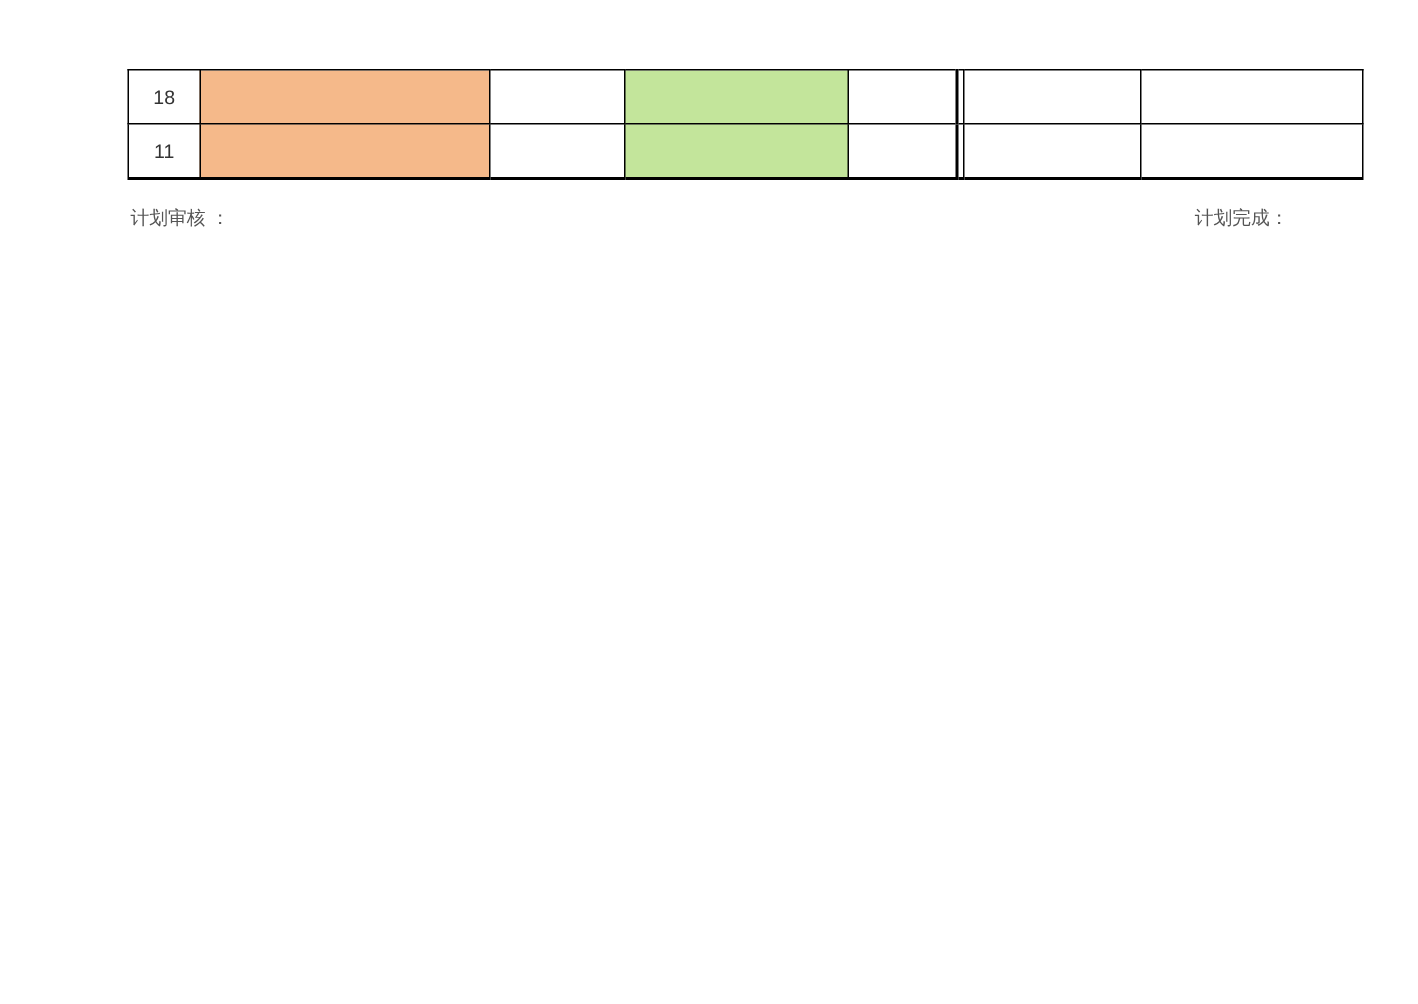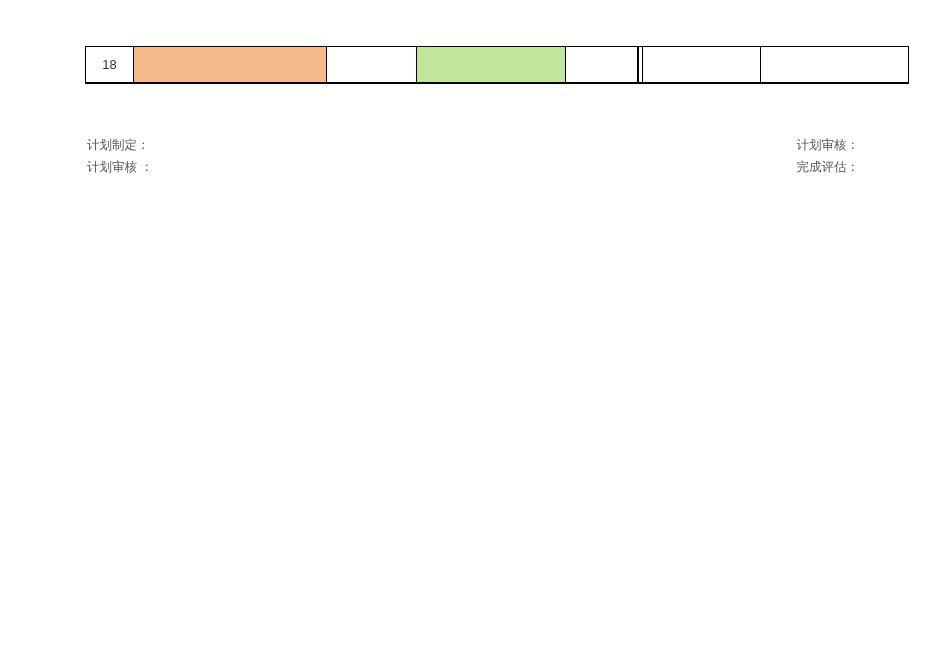--- a/index.html
+++ b/index.html
@@ -73,26 +73,32 @@
         <tr>
       <td class="col-num">18</td>
       <td class="col-orange"></td>
       <td class="col-blank1"></td>
       <td class="col-green"></td>
       <td class="col-blank2"></td>
       <td class="col-blank3 divider-left"></td>
       <td class="col-blank4"></td>
       <td class="col-blank5"></td>
     </tr>
+    <tr>
+      <td class="col-num">11</td>
+      <td class="col-orange"></td>
+      <td class="col-blank1"></td>
+      <td class="col-green"></td>
+      <td class="col-blank2"></td>
+      <td class="col-blank3 divider-left"></td>
+      <td class="col-blank4"></td>
+      <td class="col-blank5"></td>
+    </tr>
   </tbody>
     </table>
 </div>
 
 <div class="labels">
   <div class="label-row">
-    <span>计划制定：</span>
-    <span class="right-label">计划审核：</span>
-  </div>
-  <div class="label-row">
     <span>计划审核 ：</span>
-    <span class="right-label">完成评估：</span>
+    <span class="right-label">计划完成：</span>
   </div>
 </div>
 
 </body></html>

